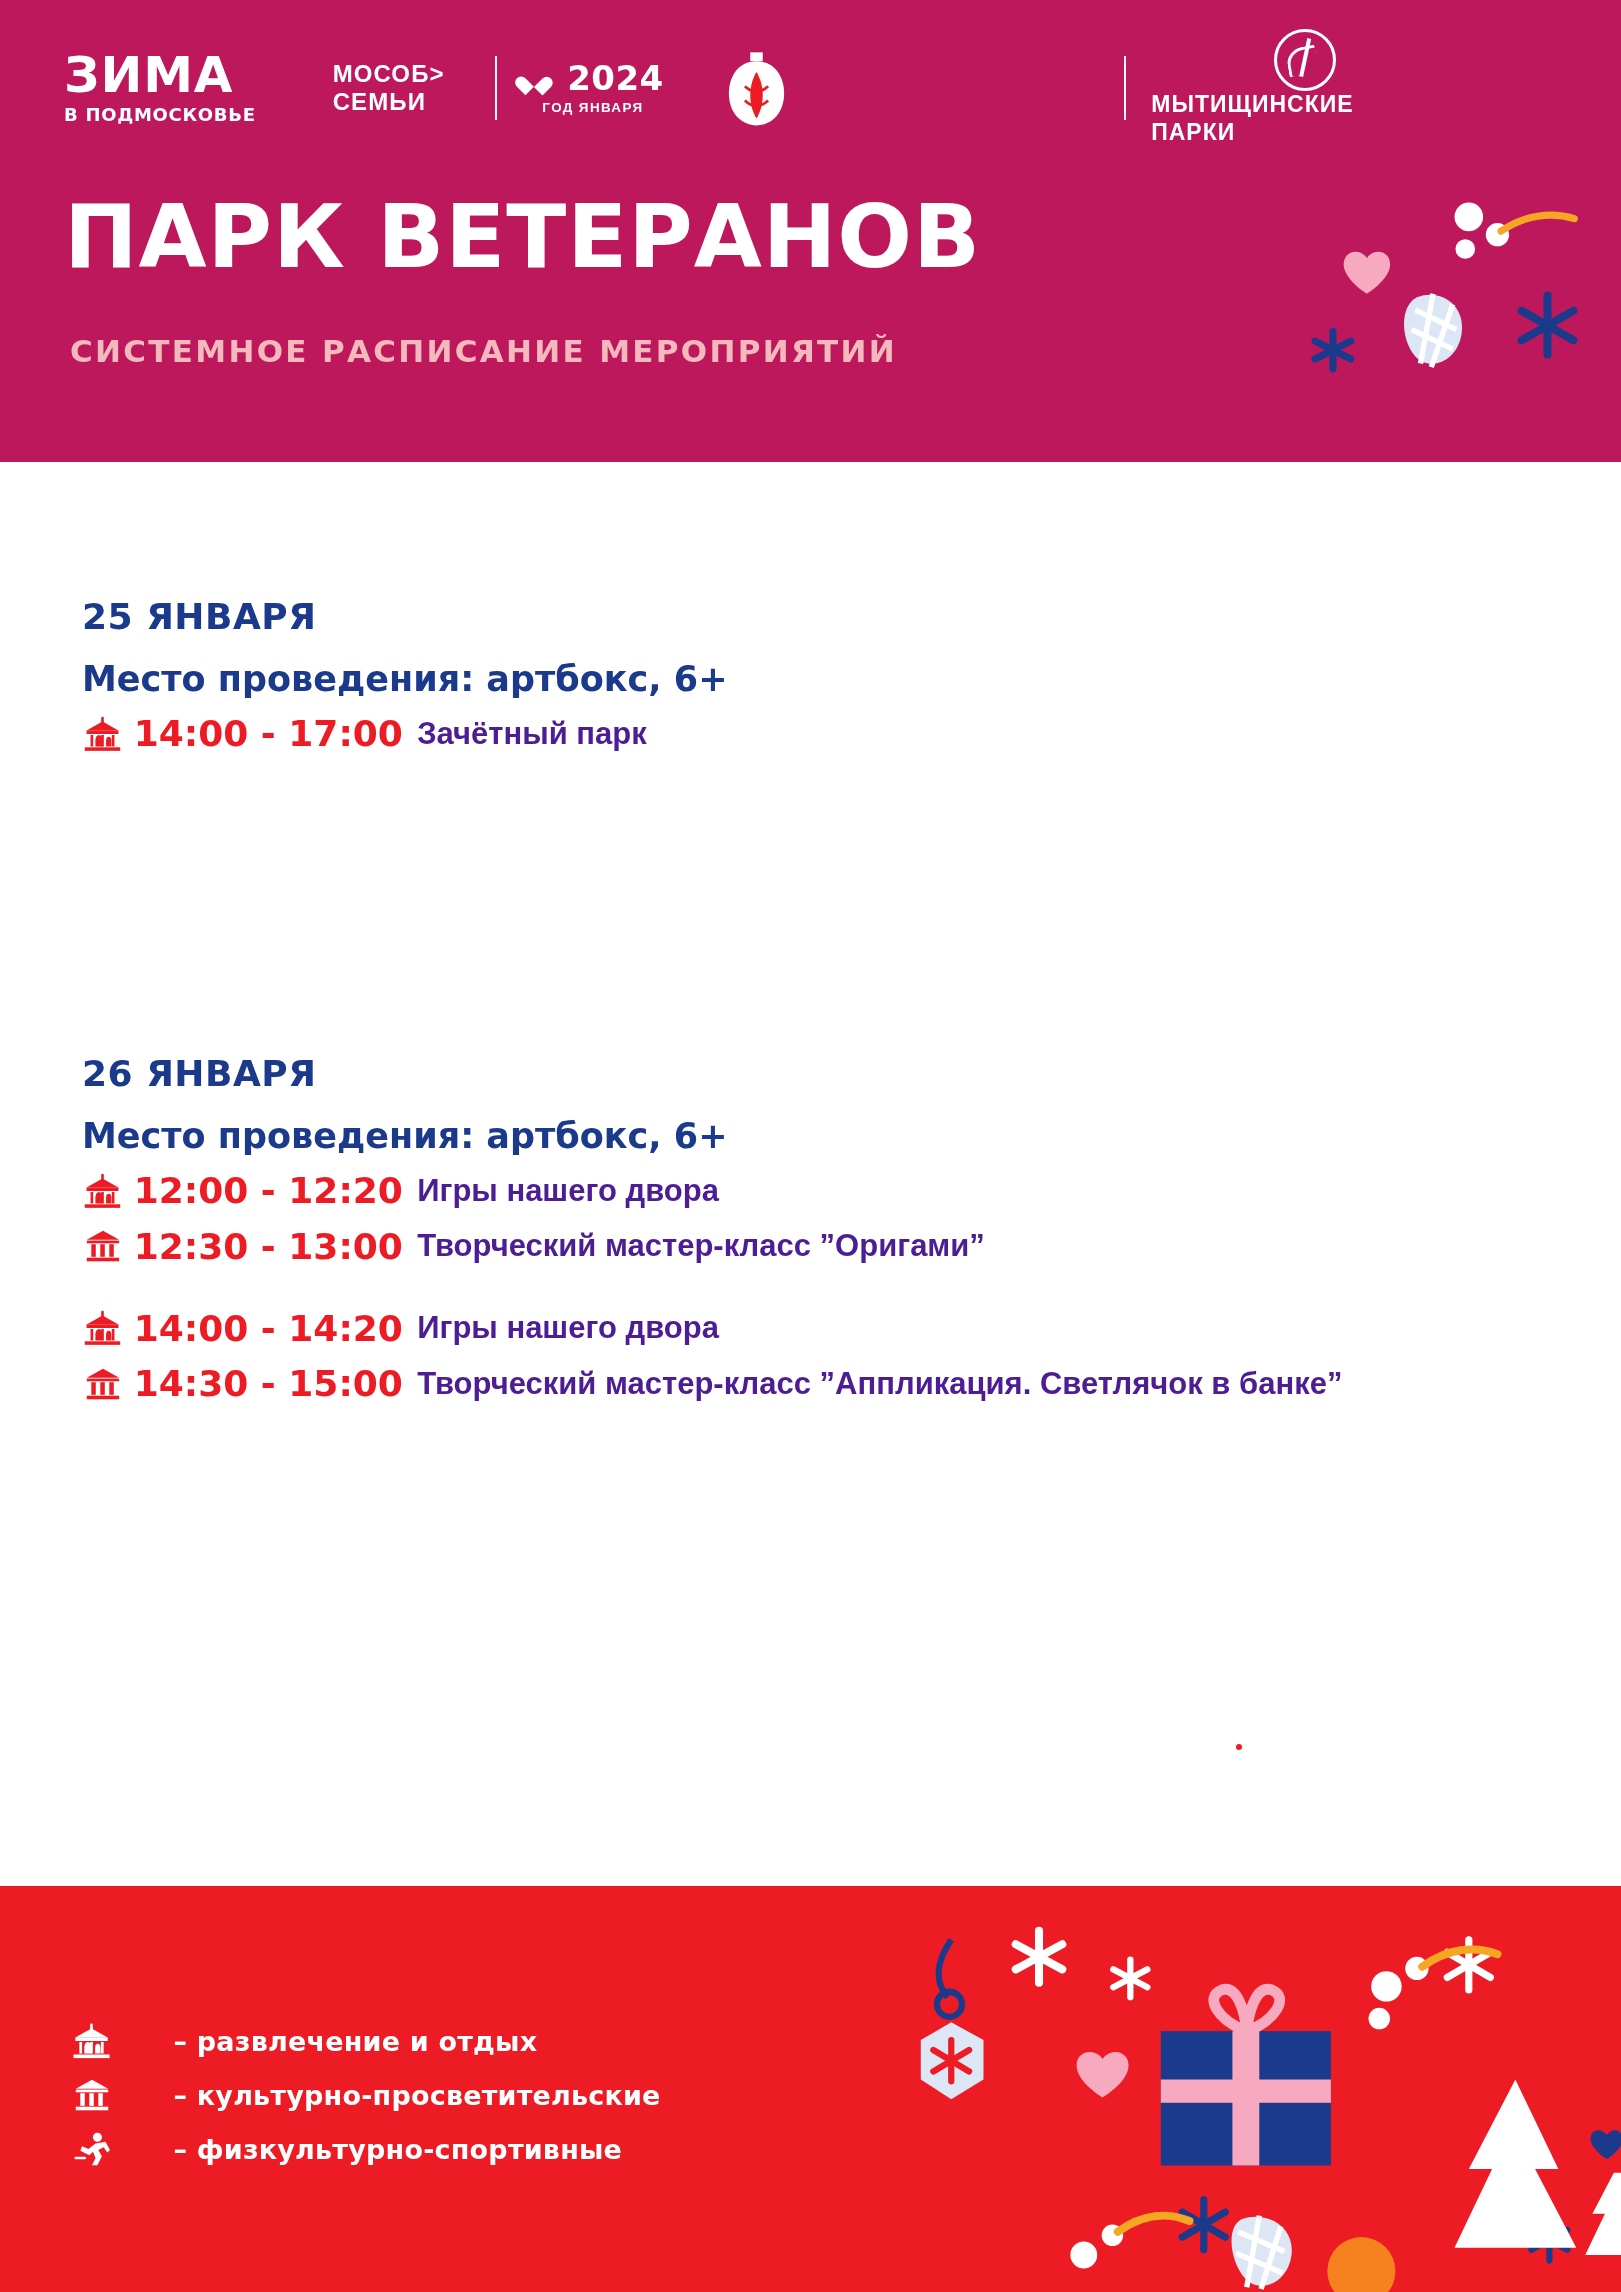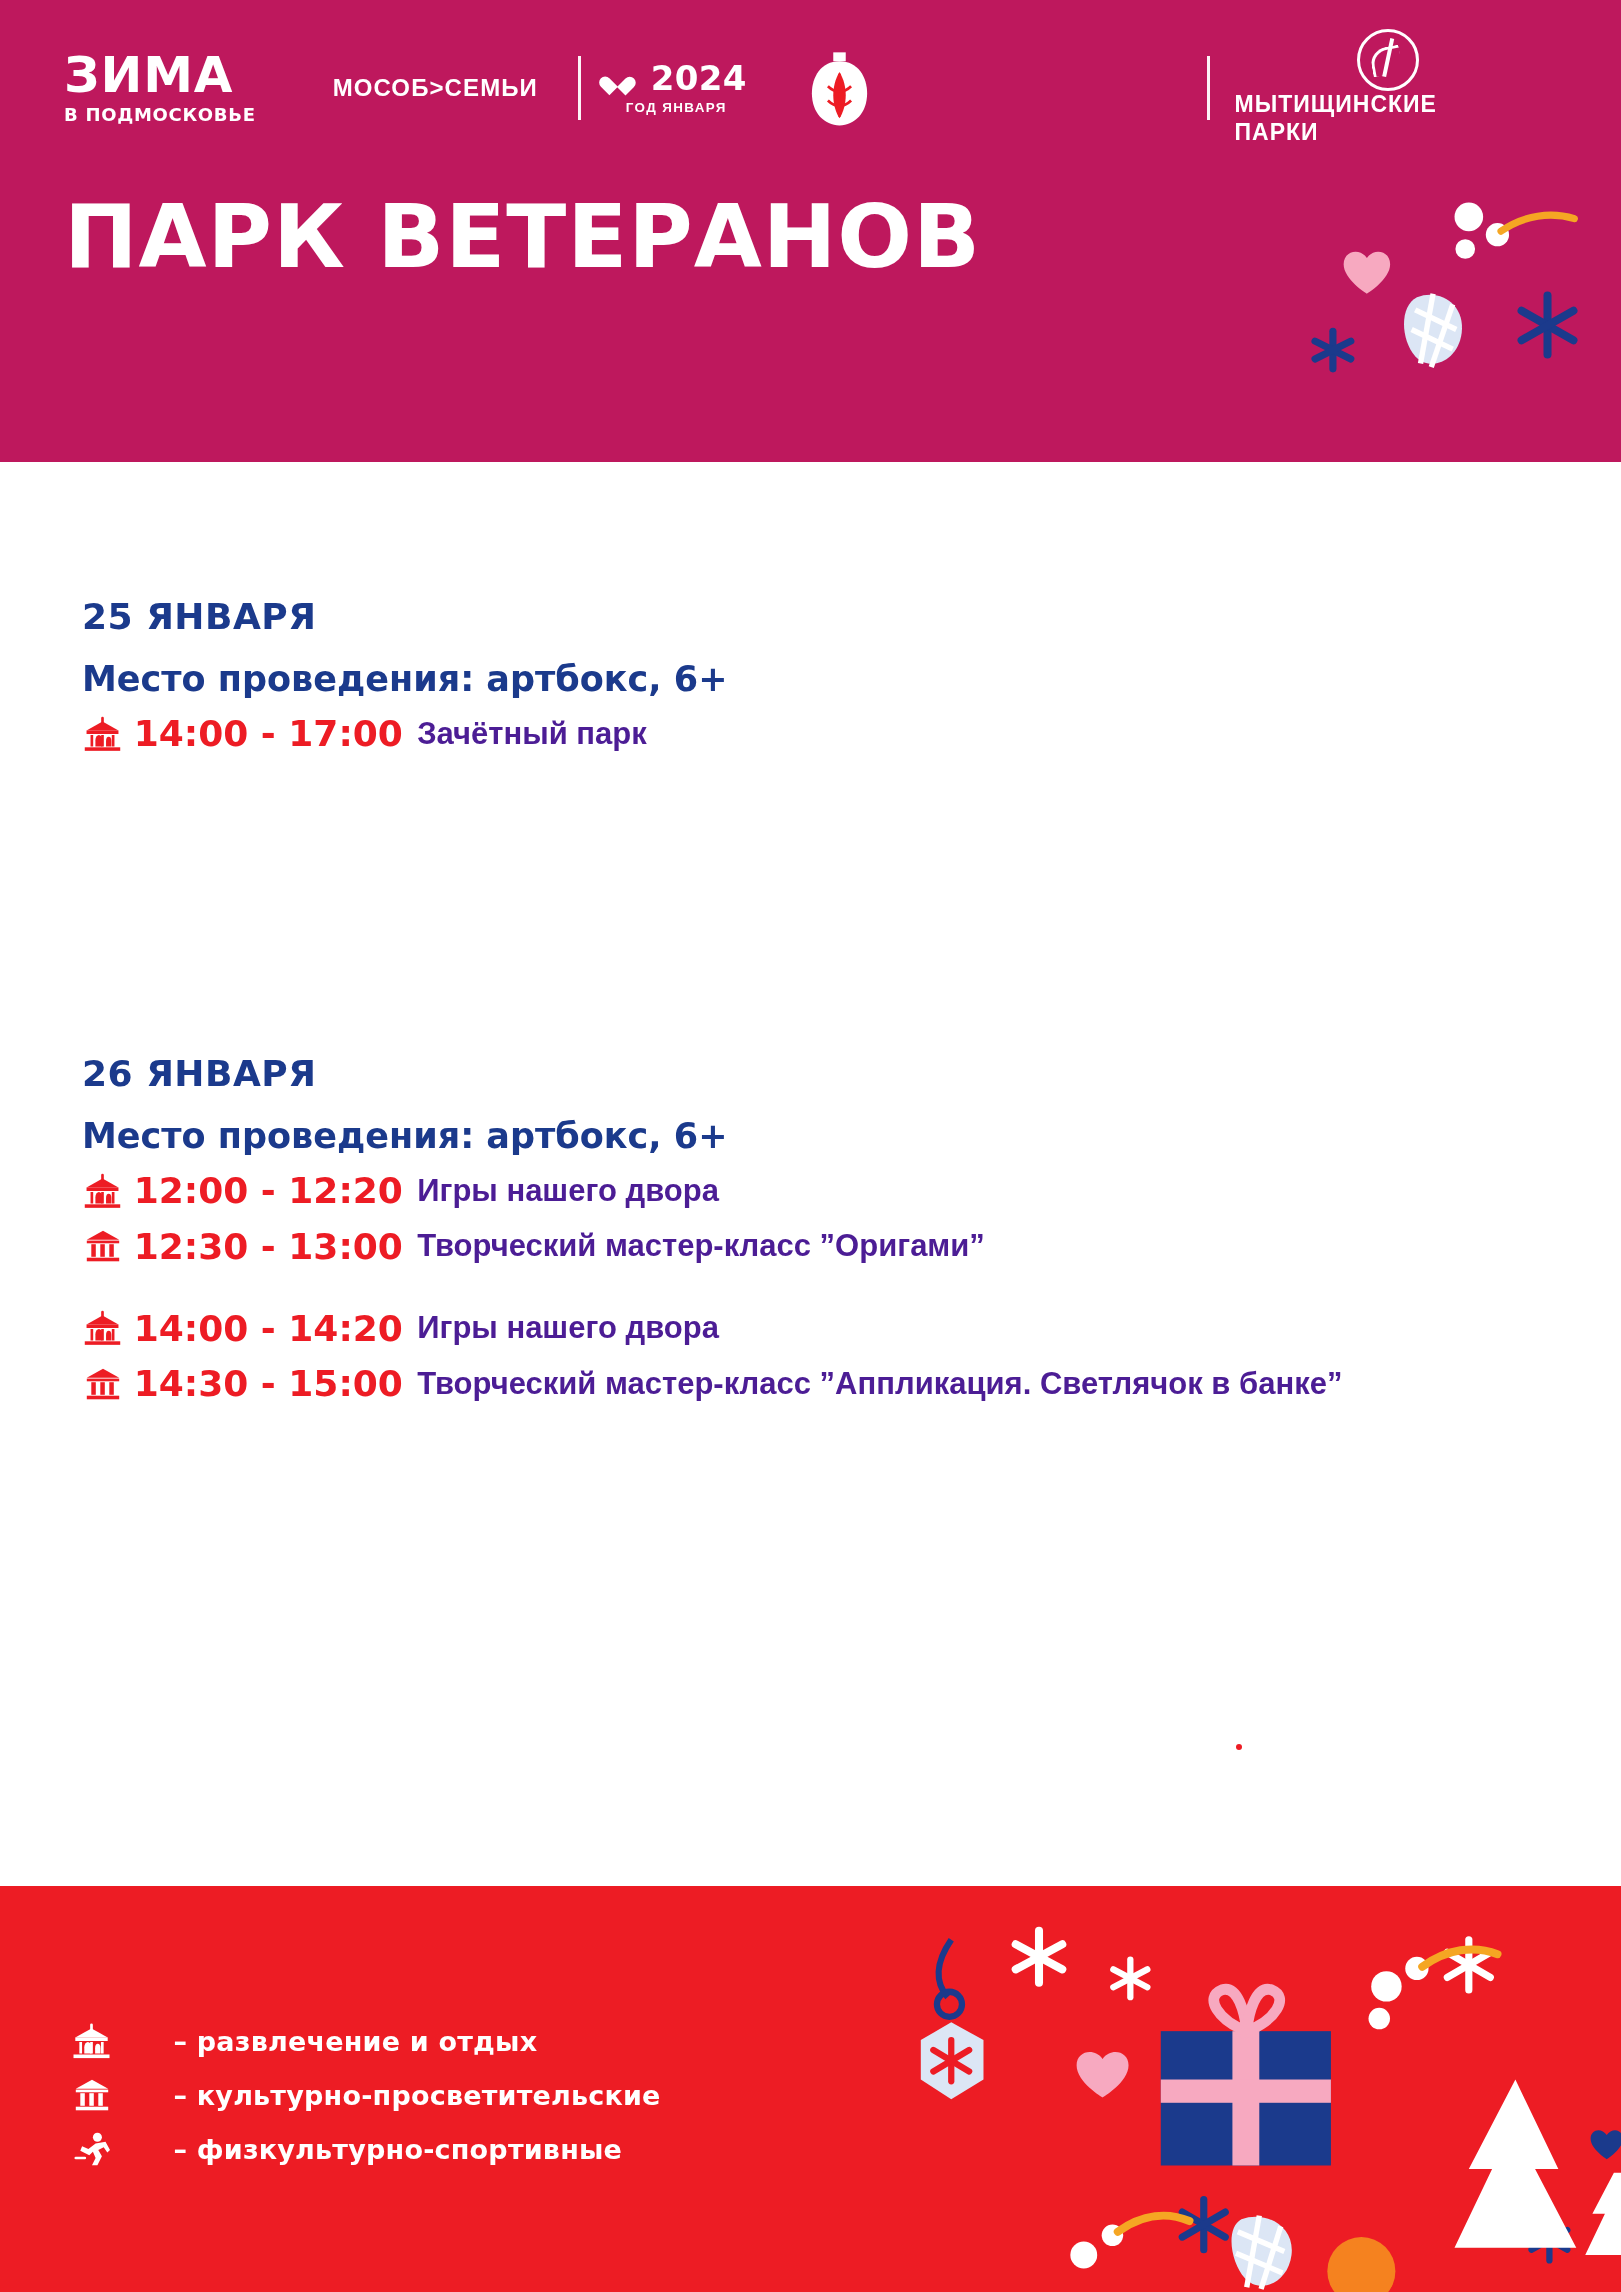--- a/index.html
+++ b/index.html
@@ -52,23 +52,23 @@
     font-size: 18px;
     font-weight: 700;
     color: #ffffff;
     letter-spacing: 0.7px;
     margin-top: 4.5px;
     font-family: "DejaVu Sans", sans-serif;
   }
   
   .logo-mosobl {
     display: flex;
-    flex-direction: row;
+    flex-direction: column;
     justify-content: flex-start;
-    margin-right: 15px;
+    margin-right: 25px;
   }
   .logo-mosobl .l1 {
     font-size: 24px;
     font-weight: 700;
     color: #ffffff;
     letter-spacing: 1.1px;
     line-height: 1.18;
   }
   .logo-mosobl .l2 {
     font-size: 24px;
@@ -352,20 +352,21 @@
     <div class="logo-myt">
       <div class="mark"></div>
       <div class="txt">
         <div class="t1">МЫТИЩИНСКИЕ</div>
         <div class="t2">ПАРКИ</div>
       </div>
     </div>
   </div>
 
   <div class="park-title">ПАРК ВЕТЕРАНОВ</div>
+  <div class="park-sub">СИСТЕМНОЕ РАСПИСАНИЕ МЕРОПРИЯТИЙ</div>
 
   <svg class="deco" style="left:1290px; top:179px;" width="304" height="242" viewBox="0 0 340 270" aria-hidden="true">
 
     <path d="M60 95 C60 80 78 76 86 88 C94 76 112 80 112 95 C112 112 86 128 86 128 C86 128 60 112 60 95 Z" fill="#F7A9C0"></path>
 
     <circle cx="200" cy="42" r="16" fill="#ffffff"></circle>
     <circle cx="232" cy="62" r="13" fill="#ffffff"></circle>
     <circle cx="196" cy="78" r="11" fill="#ffffff"></circle>
     <path d="M236 58 C262 40 292 36 318 44" stroke="#F5A623" stroke-width="8" fill="none" stroke-linecap="round"></path>
 

